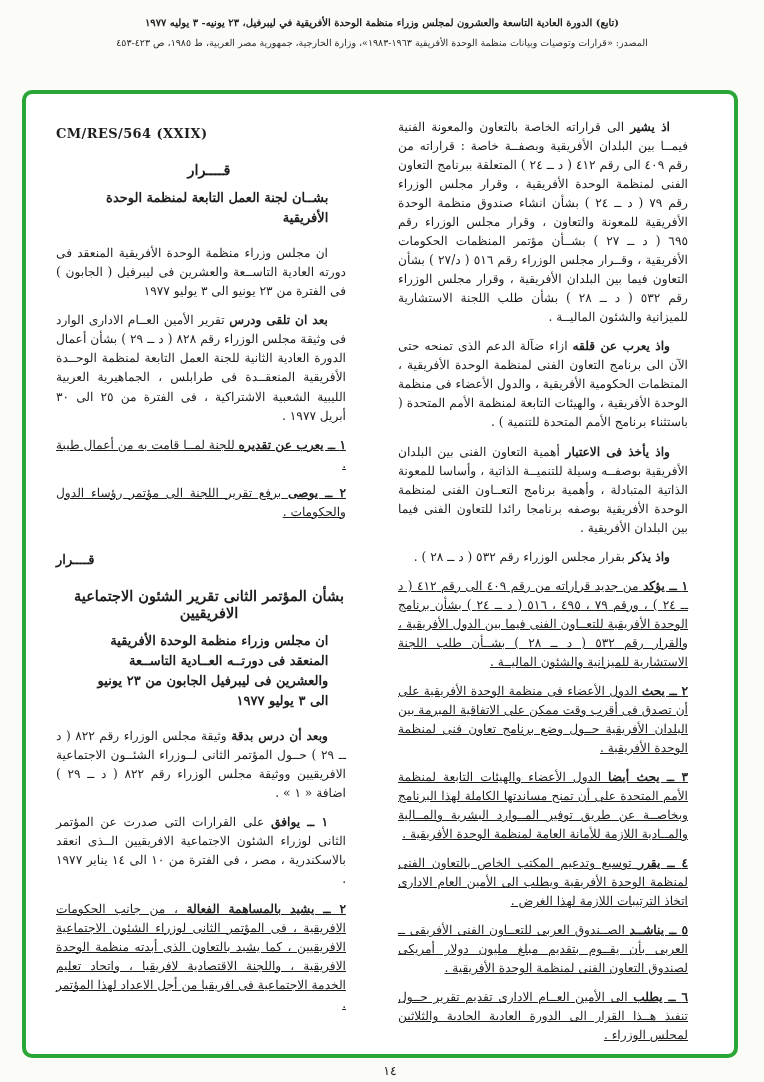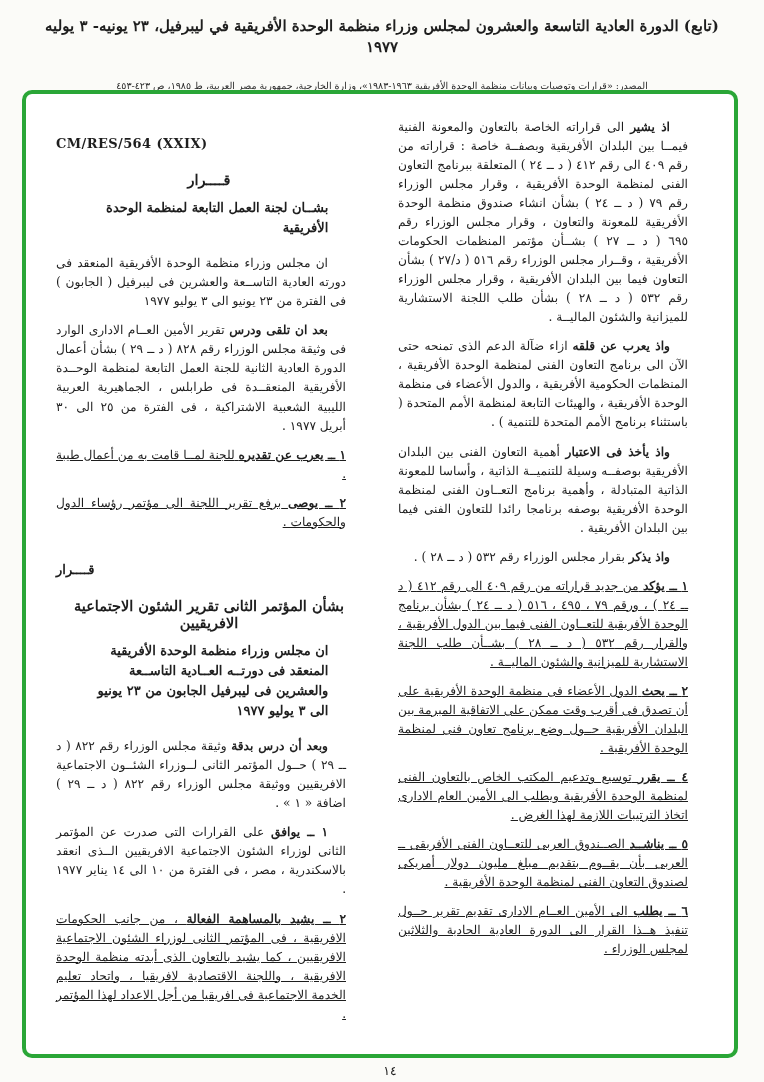--- a/index.html
+++ b/index.html
@@ -16,31 +16,30 @@
     font-family: "DejaVu Serif", "Liberation Serif", serif;
     color: var(--text);
     position: relative;
   }
   .page-header {
     text-align: center;
     padding-top: 16px;
     direction: rtl;
   }
   .page-header .line1 {
-    font-size: 15px;
+    font-size: 10px;
     font-weight: bold;
     line-height: 1.4;
     padding: 0 30px;
   }
   .page-header .line2 {
     font-size: 9.5px;
-    margin-top: 22px;
+    margin-top: 7px;
     color: #2a2a2a;
     padding: 0 20px;
-    text-decoration: underline;
   }
   .doc-frame {
     position: absolute;
     left: 22px;
     top: 90px;
     width: 716px;
     height: 968px;
     border: 4px solid var(--border-green);
     border-radius: 10px;
     background: #ffffff;
@@ -67,21 +66,21 @@
     direction: rtl;
   }
   .para.item { text-indent: 0; text-decoration: underline; }
   .para .lead, .para b { font-weight: bold; }
   .res-code {
     direction: ltr;
     text-align: left;
     font-size: 13px;
     font-weight: bold;
     letter-spacing: 0.4px;
-    margin: 18px 0 20px 0;
+    margin: 8px 0 20px 0;
   }
   .res-code.gap-top { margin-top: 30px; }
   .res-title {
     text-align: center;
     font-weight: bold;
     font-size: 14.5px;
     margin: 8px 0 10px 0;
     letter-spacing: 1px;
   }
   .res-subtitle {
@@ -112,20 +111,21 @@
 <main class="doc-frame">
   <div class="columns">
 
     <section class="col">
       <p class="para"><b class="lead">اذ يشير</b> <span>الى قراراته الخاصة بالتعاون والمعونة الفنية فيمــا بين البلدان الأفريقية وبصفــة خاصة : قراراته من رقم ٤٠٩ الى رقم ٤١٢ ( د ــ ٢٤ ) المتعلقة ببرنامج التعاون الفنى لمنظمة الوحدة الأفريقية ، وقرار مجلس الوزراء رقم ٧٩ ( د ــ ٢٤ ) بشأن انشاء صندوق منظمة الوحدة الأفريقية للمعونة والتعاون ، وقرار مجلس الوزراء رقم ٦٩٥ ( د ــ ٢٧ ) بشــأن مؤتمر المنظمات الحكومات الأفريقية ، وقــرار مجلس الوزراء رقم ٥١٦ ( د/٢٧ ) بشأن التعاون فيما بين البلدان الأفريقية ، وقرار مجلس الوزراء رقم ٥٣٢ ( د ــ ٢٨ ) بشأن طلب اللجنة الاستشارية للميزانية والشئون الماليــة .</span></p>
       <p class="para"><b class="lead">واذ يعرب عن قلقه</b> <span>ازاء ضآلة الدعم الذى تمنحه حتى الآن الى برنامج التعاون الفنى لمنظمة الوحدة الأفريقية ، المنظمات الحكومية الأفريقية ، والدول الأعضاء فى منظمة الوحدة الأفريقية ، والهيئات التابعة لمنظمة الأمم المتحدة ( باستثناء برنامج الأمم المتحدة للتنمية ) .</span></p>
       <p class="para"><b class="lead">واذ يأخذ فى الاعتبار</b> <span>أهمية التعاون الفنى بين البلدان الأفريقية بوصفــه وسيلة للتنميــة الذاتية ، وأساسا للمعونة الذاتية المتبادلة ، وأهمية برنامج التعــاون الفنى لمنظمة الوحدة الأفريقية بوصفه برنامجا رائدا للتعاون الفنى فيما بين البلدان الأفريقية .</span></p>
       <p class="para"><b class="lead">واذ يذكر</b> <span>بقرار مجلس الوزراء رقم ٥٣٢ ( د ــ ٢٨ ) .</span></p>
       <p class="para item"><b class="lead">١ ــ يؤكد</b> <span>من جديد قراراته من رقم ٤٠٩ الى رقم ٤١٢ ( د ــ ٢٤ ) ، ورقم ٧٩ ، ٤٩٥ ، ٥١٦ ( د ــ ٢٤ ) بشأن برنامج الوحدة الأفريقية للتعــاون الفنى فيما بين الدول الأفريقية ، والقرار رقم ٥٣٢ ( د ــ ٢٨ ) بشــأن طلب اللجنة الاستشارية للميزانية والشئون الماليــة .</span></p>
       <p class="para item"><b class="lead">٢ ــ يحث</b> <span>الدول الأعضاء فى منظمة الوحدة الأفريقية على أن تصدق فى أقرب وقت ممكن على الاتفاقية المبرمة بين البلدان الأفريقية حــول وضع برنامج تعاون فنى لمنظمة الوحدة الأفريقية .</span></p>
+      <p class="para item"><b class="lead">٣ ــ يحث أيضا</b> <span>الدول الأعضاء والهيئات التابعة لمنظمة الأمم المتحدة على أن تمنح مساندتها الكاملة لهذا البرنامج وبخاصــة عن طريق توفير المــوارد البشرية والمــالية والمــادية اللازمة للأمانة العامة لمنظمة الوحدة الأفريقية .</span></p>
       <p class="para item"><b class="lead">٤ ــ يقرر</b> <span>توسيع وتدعيم المكتب الخاص بالتعاون الفنى لمنظمة الوحدة الأفريقية ويطلب الى الأمين العام الادارى اتخاذ الترتيبات اللازمة لهذا الغرض .</span></p>
       <p class="para item"><b class="lead">٥ ــ يناشــد</b> <span>الصــندوق العربى للتعــاون الفنى الأفريقى ــ العربى بأن يقــوم بتقديم مبلغ مليون دولار أمريكى لصندوق التعاون الفنى لمنظمة الوحدة الأفريقية .</span></p>
       <p class="para item"><b class="lead">٦ ــ يطلب</b> <span>الى الأمين العــام الادارى تقديم تقرير حــول تنفيذ هــذا القرار الى الدورة العادية الحادية والثلاثين لمجلس الوزراء .</span></p>
     </section>
 
     <section class="col">
       <div class="res-code">CM/RES/564 (XXIX)</div>
       <h2 class="res-title">قــــرار</h2>
       <h3 class="res-subtitle">بشــان لجنة العمل التابعة لمنظمة الوحدة الأفريقية</h3>
       <p class="para">ان مجلس وزراء منظمة الوحدة الأفريقية المنعقد فى دورته العادية التاســعة والعشرين فى ليبرفيل ( الجابون ) فى الفترة من ٢٣ يونيو الى ٣ يوليو ١٩٧٧</p>

